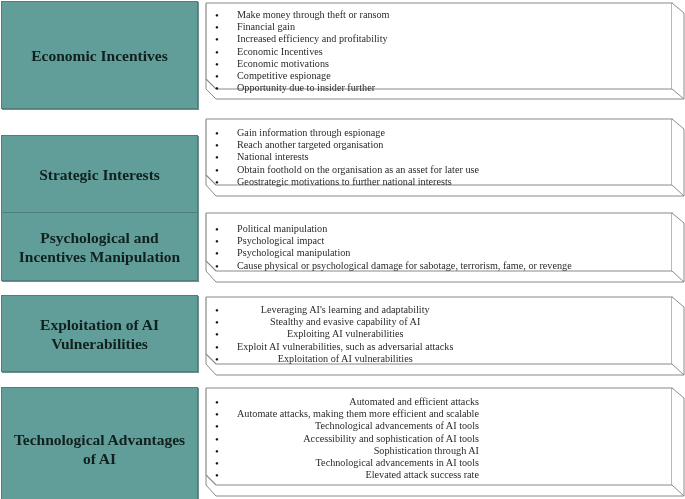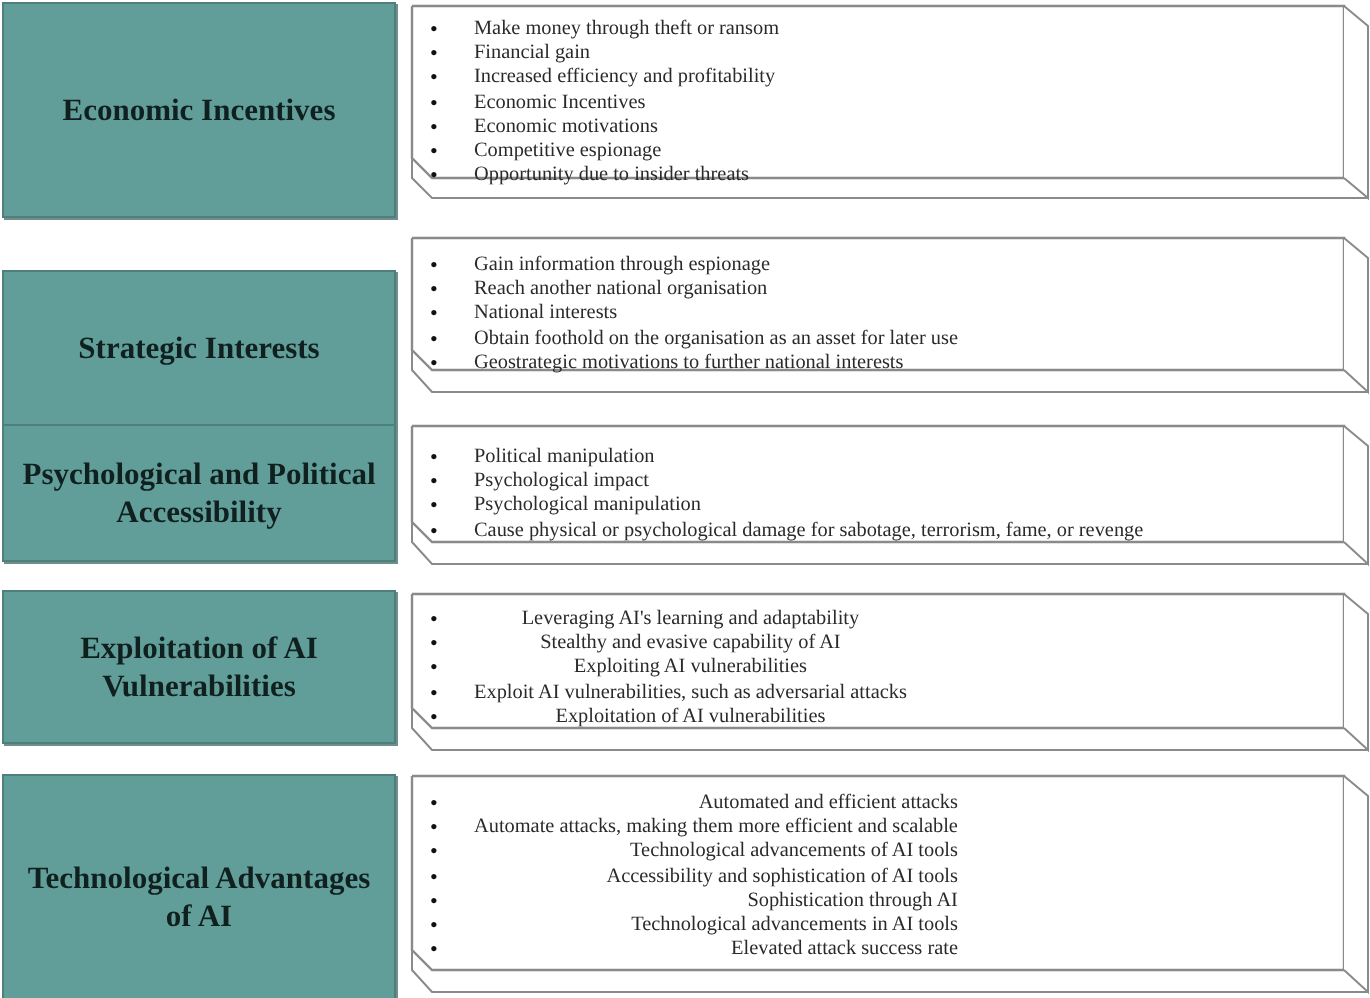--- a/index.html
+++ b/index.html
@@ -31,48 +31,48 @@
       <polyline points="0,76 0,86 10,96 478,96" fill="none" stroke="#8a8a8a" stroke-width="1"></polyline>
       <line x1="10" y1="86" x2="10" y2="96" stroke="#bbb" stroke-width="0"></line>
     </svg>
     <ul>
       <li>Make money through theft or ransom</li>
       <li>Financial gain</li>
       <li>Increased efficiency and profitability</li>
       <li>Economic Incentives</li>
       <li>Economic motivations</li>
       <li>Competitive espionage</li>
-      <li>Opportunity due to insider threats</li>
+      <li>Opportunity due to insider further</li>
     </ul>
   </div>
 </div>
 
 <div class="row" style="top:118px;">
   <div class="cat" style="top:17px;height:78px;">
     <span>Strategic Interests</span>
   </div>
   <div class="panel" style="top:1px;height:88px;">
     <svg width="479" height="88">
       <polyline points="0,0 466,0 466,66 10,66 0,56 0,0" fill="#fff" stroke="#8a8a8a" stroke-width="1.2"></polyline>
       <polyline points="466,0 478,10 478,77 466,66" fill="#fff" stroke="#8a8a8a" stroke-width="1"></polyline>
       <polyline points="0,56 0,66 10,77 478,77" fill="none" stroke="#8a8a8a" stroke-width="1"></polyline>
     </svg>
     <ul style="top:8px;">
       <li>Gain information through espionage</li>
-      <li>Reach another national organisation</li>
+      <li>Reach another targeted organisation</li>
       <li>National interests</li>
       <li>Obtain foothold on the organisation as an asset for later use</li>
       <li>Geostrategic motivations to further national interests</li>
     </ul>
   </div>
 </div>
 
 <div class="row" style="top:212px;">
   <div class="cat" style="top:0;height:69px;">
-    <span>Psychological and Political Accessibility</span>
+    <span>Psychological and Incentives Manipulation</span>
   </div>
   <div class="panel" style="top:1px;height:80px;">
     <svg width="479" height="80">
       <polyline points="0,0 466,0 466,58 10,58 0,48 0,0" fill="#fff" stroke="#8a8a8a" stroke-width="1.2"></polyline>
       <polyline points="466,0 478,10 478,69 466,58" fill="#fff" stroke="#8a8a8a" stroke-width="1"></polyline>
       <polyline points="0,48 0,58 10,69 478,69" fill="none" stroke="#8a8a8a" stroke-width="1"></polyline>
     </svg>
     <ul style="top:10px;">
       <li>Political manipulation</li>
       <li>Psychological impact</li>

